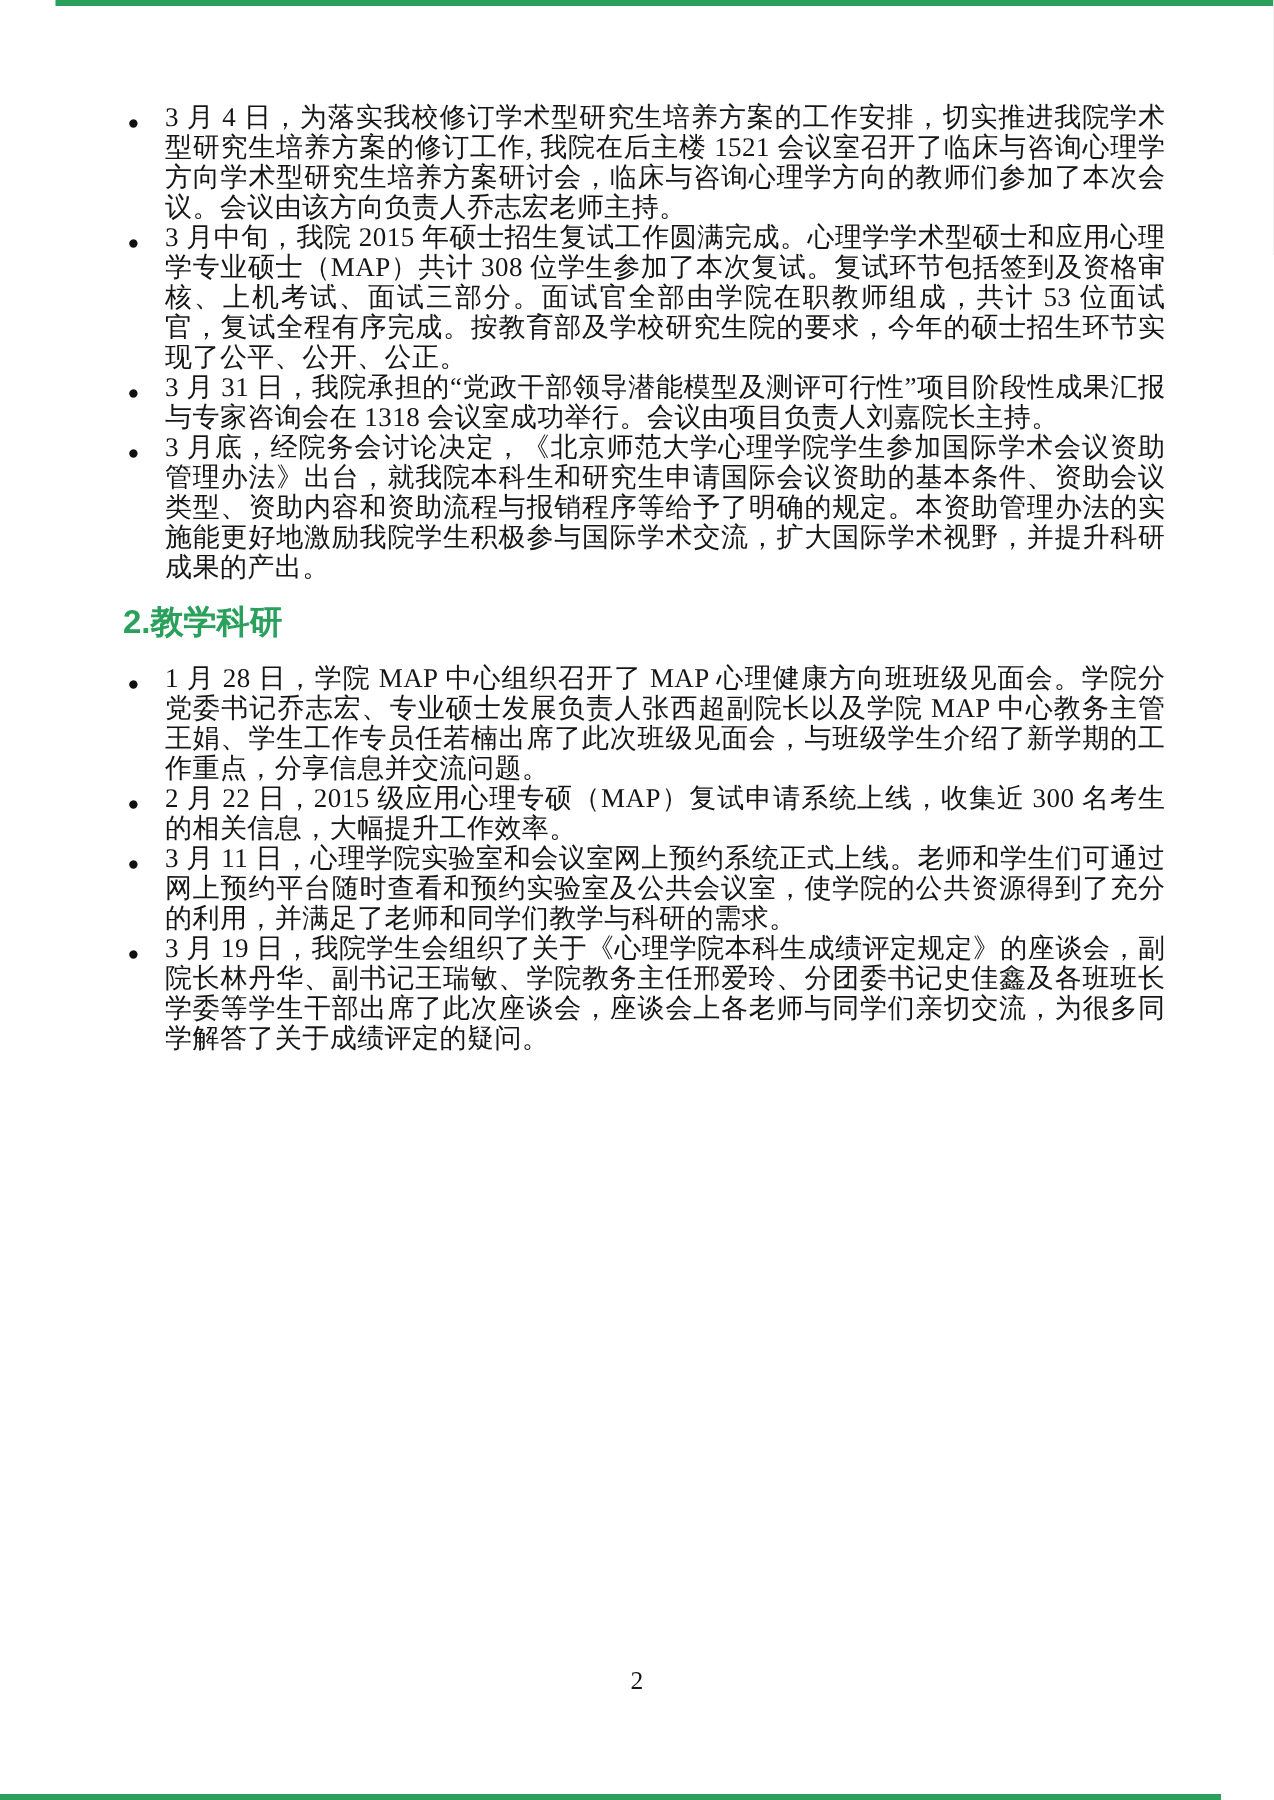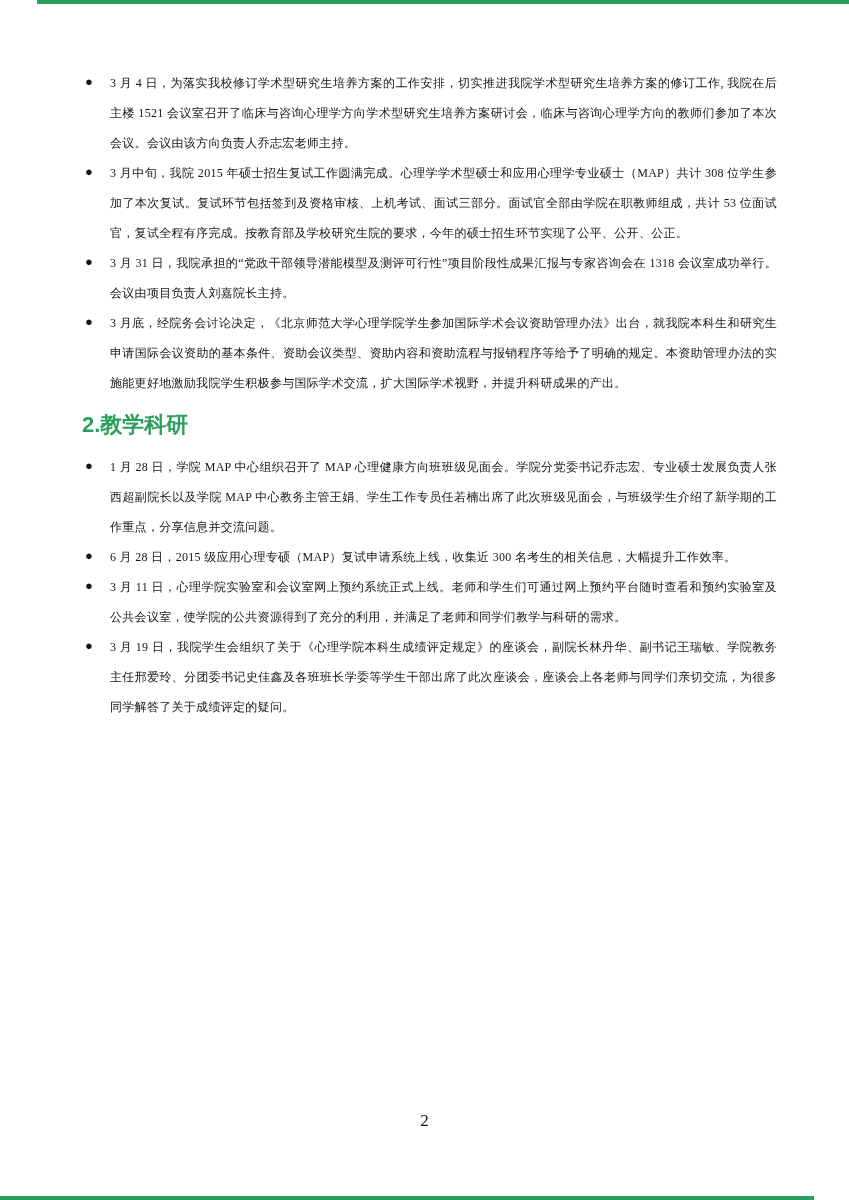--- a/index.html
+++ b/index.html
@@ -30,22 +30,22 @@
   .bullet-item { display: flex; align-items: flex-start; }
   .bullet {
     flex: 0 0 25px;
     font-size: 13px;
     line-height: 28px;
     color: #111;
   }
   .bullet::before { content: "●"; }
   .item-text {
     flex: 1;
-    font-size: 12px;
-    line-height: 30px;
+    font-size: 18px;
+    line-height: 20px;
     text-align: justify;
     text-justify: inter-ideograph;
     letter-spacing: 0.3px;
   }
   .section-heading {
     margin: 12px 0 12px -3px;
     font-family: Liberation Sans, sans-serif;
     font-weight: 700;
     font-size: 22px;
     line-height: 30px;
@@ -91,21 +91,21 @@
 
     <h2 class="section-heading">2.教学科研</h2>
 
     <div class="bullet-list">
       <div class="bullet-item">
         <span class="bullet"></span>
         <span class="item-text">1 月 28 日，学院 MAP 中心组织召开了 MAP 心理健康方向班班级见面会。学院分党委书记乔志宏、专业硕士发展负责人张西超副院长以及学院 MAP 中心教务主管王娟、学生工作专员任若楠出席了此次班级见面会，与班级学生介绍了新学期的工作重点，分享信息并交流问题。</span>
       </div>
       <div class="bullet-item">
         <span class="bullet"></span>
-        <span class="item-text">6 月 28 日，2015 级应用心理专硕（MAP）复试申请系统上线，收集近 300 名考生的相关信息，大幅提升工作效率。</span>
+        <span class="item-text">2 月 22 日，2015 级应用心理专硕（MAP）复试申请系统上线，收集近 300 名考生的相关信息，大幅提升工作效率。</span>
       </div>
       <div class="bullet-item">
         <span class="bullet"></span>
         <span class="item-text">3 月 11 日，心理学院实验室和会议室网上预约系统正式上线。老师和学生们可通过网上预约平台随时查看和预约实验室及公共会议室，使学院的公共资源得到了充分的利用，并满足了老师和同学们教学与科研的需求。</span>
       </div>
       <div class="bullet-item">
         <span class="bullet"></span>
         <span class="item-text">3 月 19 日，我院学生会组织了关于《心理学院本科生成绩评定规定》的座谈会，副院长林丹华、副书记王瑞敏、学院教务主任邢爱玲、分团委书记史佳鑫及各班班长学委等学生干部出席了此次座谈会，座谈会上各老师与同学们亲切交流，为很多同学解答了关于成绩评定的疑问。</span>
       </div>
     </div>

